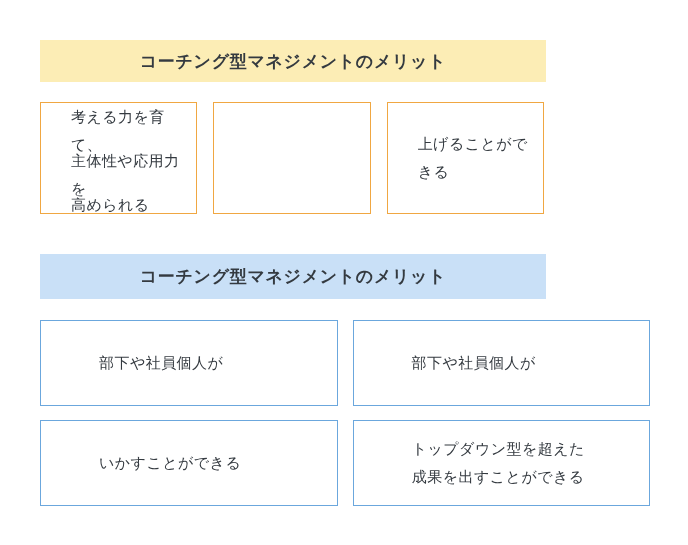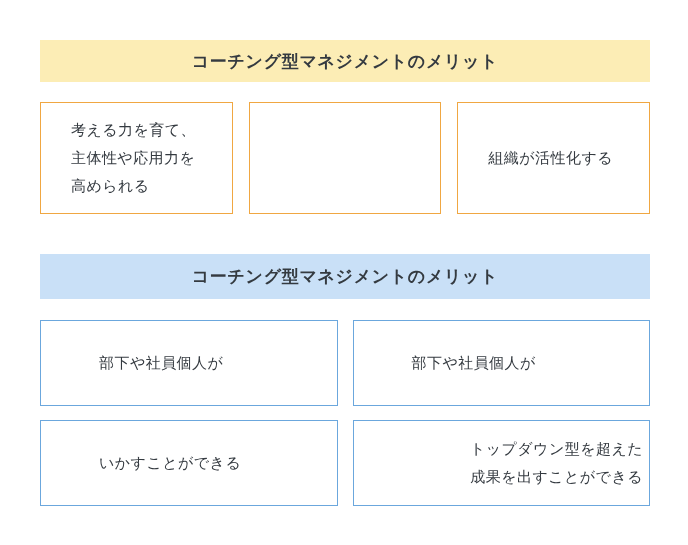--- a/index.html
+++ b/index.html
@@ -17,31 +17,31 @@
     font-family:"Liberation Sans","DejaVu Sans",sans-serif;
     color:var(--text);
     overflow:hidden;
   }
   .canvas{
     width:688px;height:545px;
     padding:40px 38px 0 40px;
     background:var(--page-bg);
   }
   .banner{
-    width:610px;
+    width:506px;
     display:flex;align-items:center;justify-content:center;
     font-size:17px;font-weight:600;
     letter-spacing:0.04em;
   }
   .banner-yellow{height:42px;background:var(--merits-header-bg);}
   .banner-blue{height:45px;background:var(--changes-header-bg);}
   .merit-row{
     margin-top:20px;
     display:flex;gap:16px;
-    width:610px;
+    width:504px;
   }
   .card{
     background:var(--page-bg);
     display:flex;flex-direction:column;justify-content:center;
     font-size:15px;line-height:28px;
     letter-spacing:0.03em;
     text-align:left;
   }
   .card-orange{
     flex:1;height:112px;
@@ -56,41 +56,41 @@
     column-gap:15px;row-gap:14px;
     width:610px;
   }
   .card-blue{
     height:86px;
     border:1px solid var(--changes-card-border);
     padding-left:58px;padding-right:16px;
   }
   .card-center{
     padding-left:0;padding-right:6px;
-    text-align:right;
+    text-align:center;
   }
   .line{min-height:0;}
 </style>
 </head>
 <body>
 
 <div class="canvas">
 
   <div class="banner banner-yellow">コーチング型マネジメントのメリット</div>
 
   <div class="merit-row">
     <div class="card card-orange">
       <div class="line">考える力を育て、</div>
       <div class="line">主体性や応用力を</div>
       <div class="line">高められる</div>
     </div>
     <div class="card card-orange">
     </div>
     <div class="card card-orange">
-      <div class="line">組織が活性化する</div>
+      <div class="line">上げることができる</div>
     </div>
   </div>
 
   <div class="changes-gap"></div>
 
   <div class="banner banner-blue">コーチング型マネジメントのメリット</div>
 
   <div class="banner-gap"></div>
 
   <div class="change-grid">

